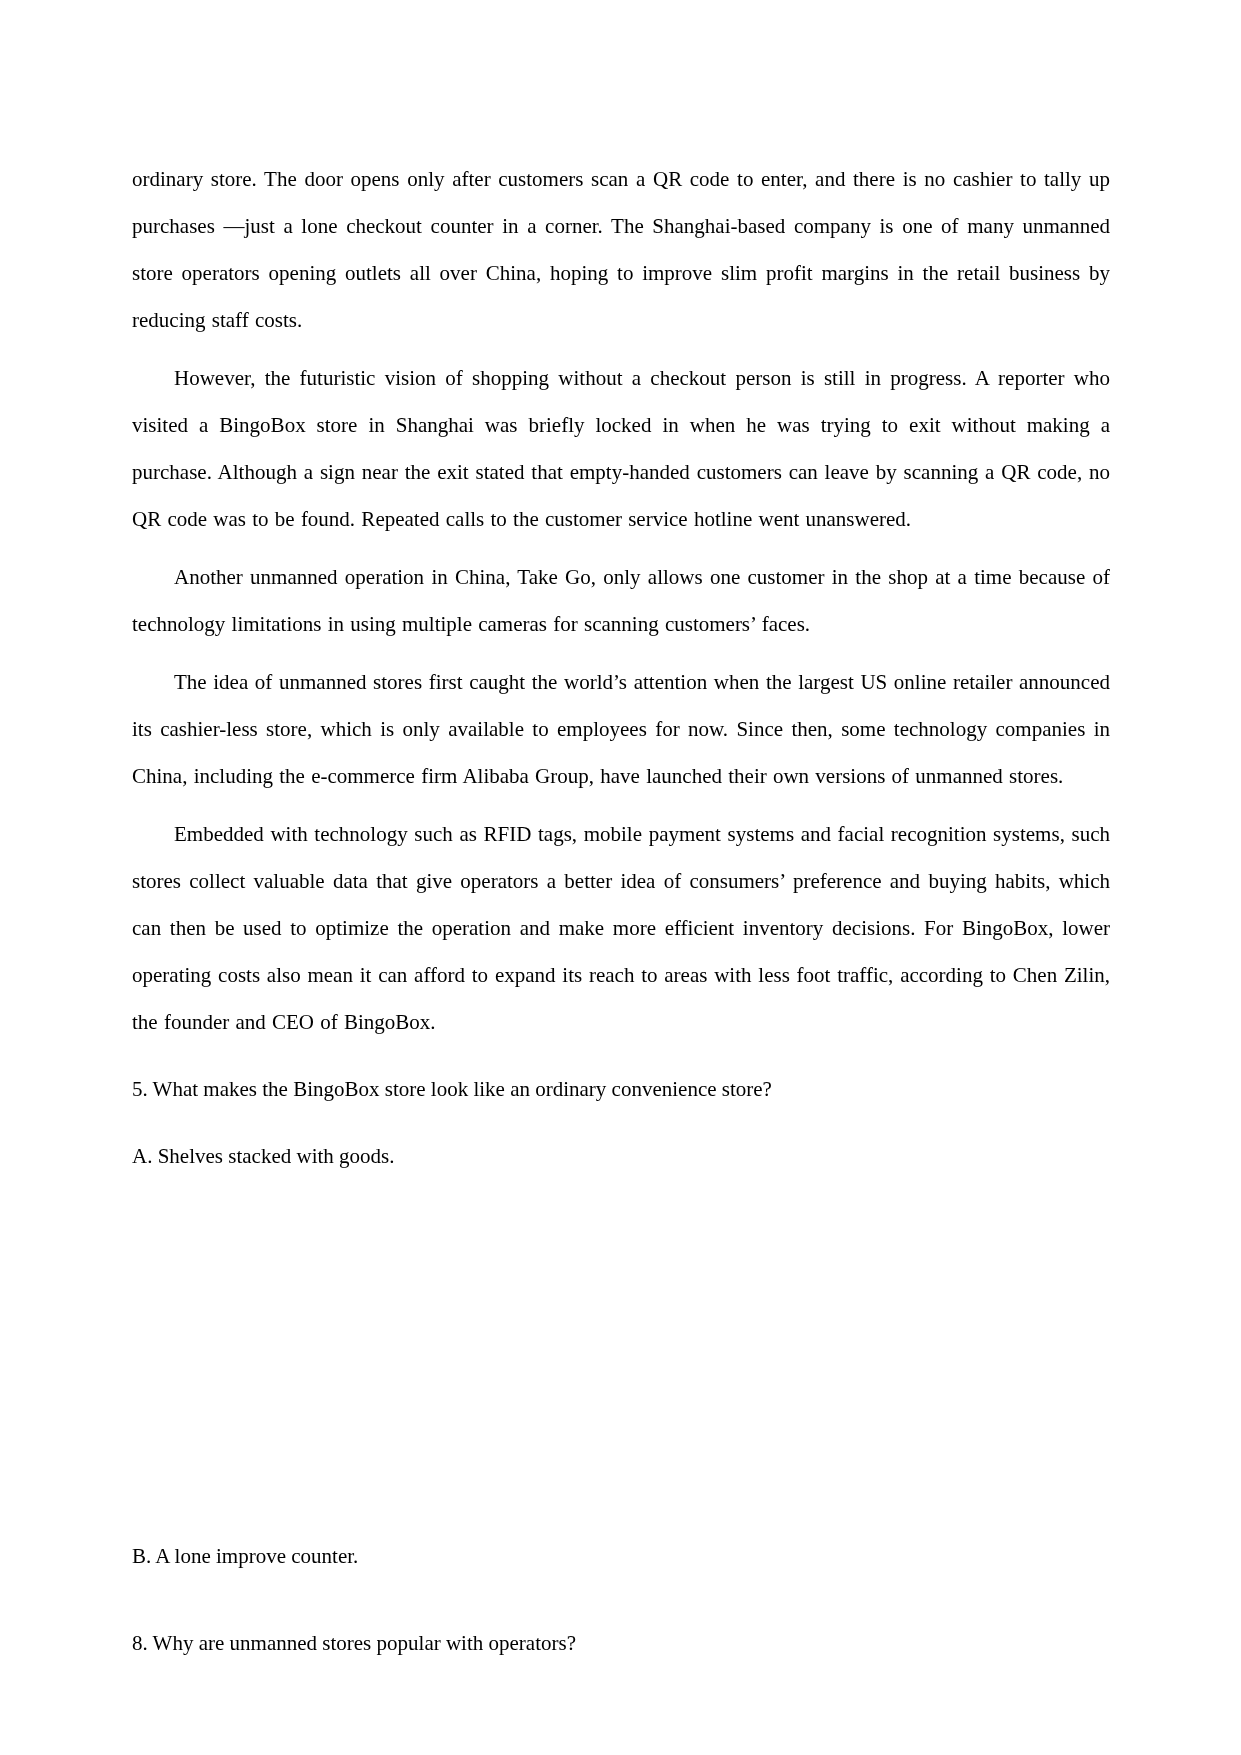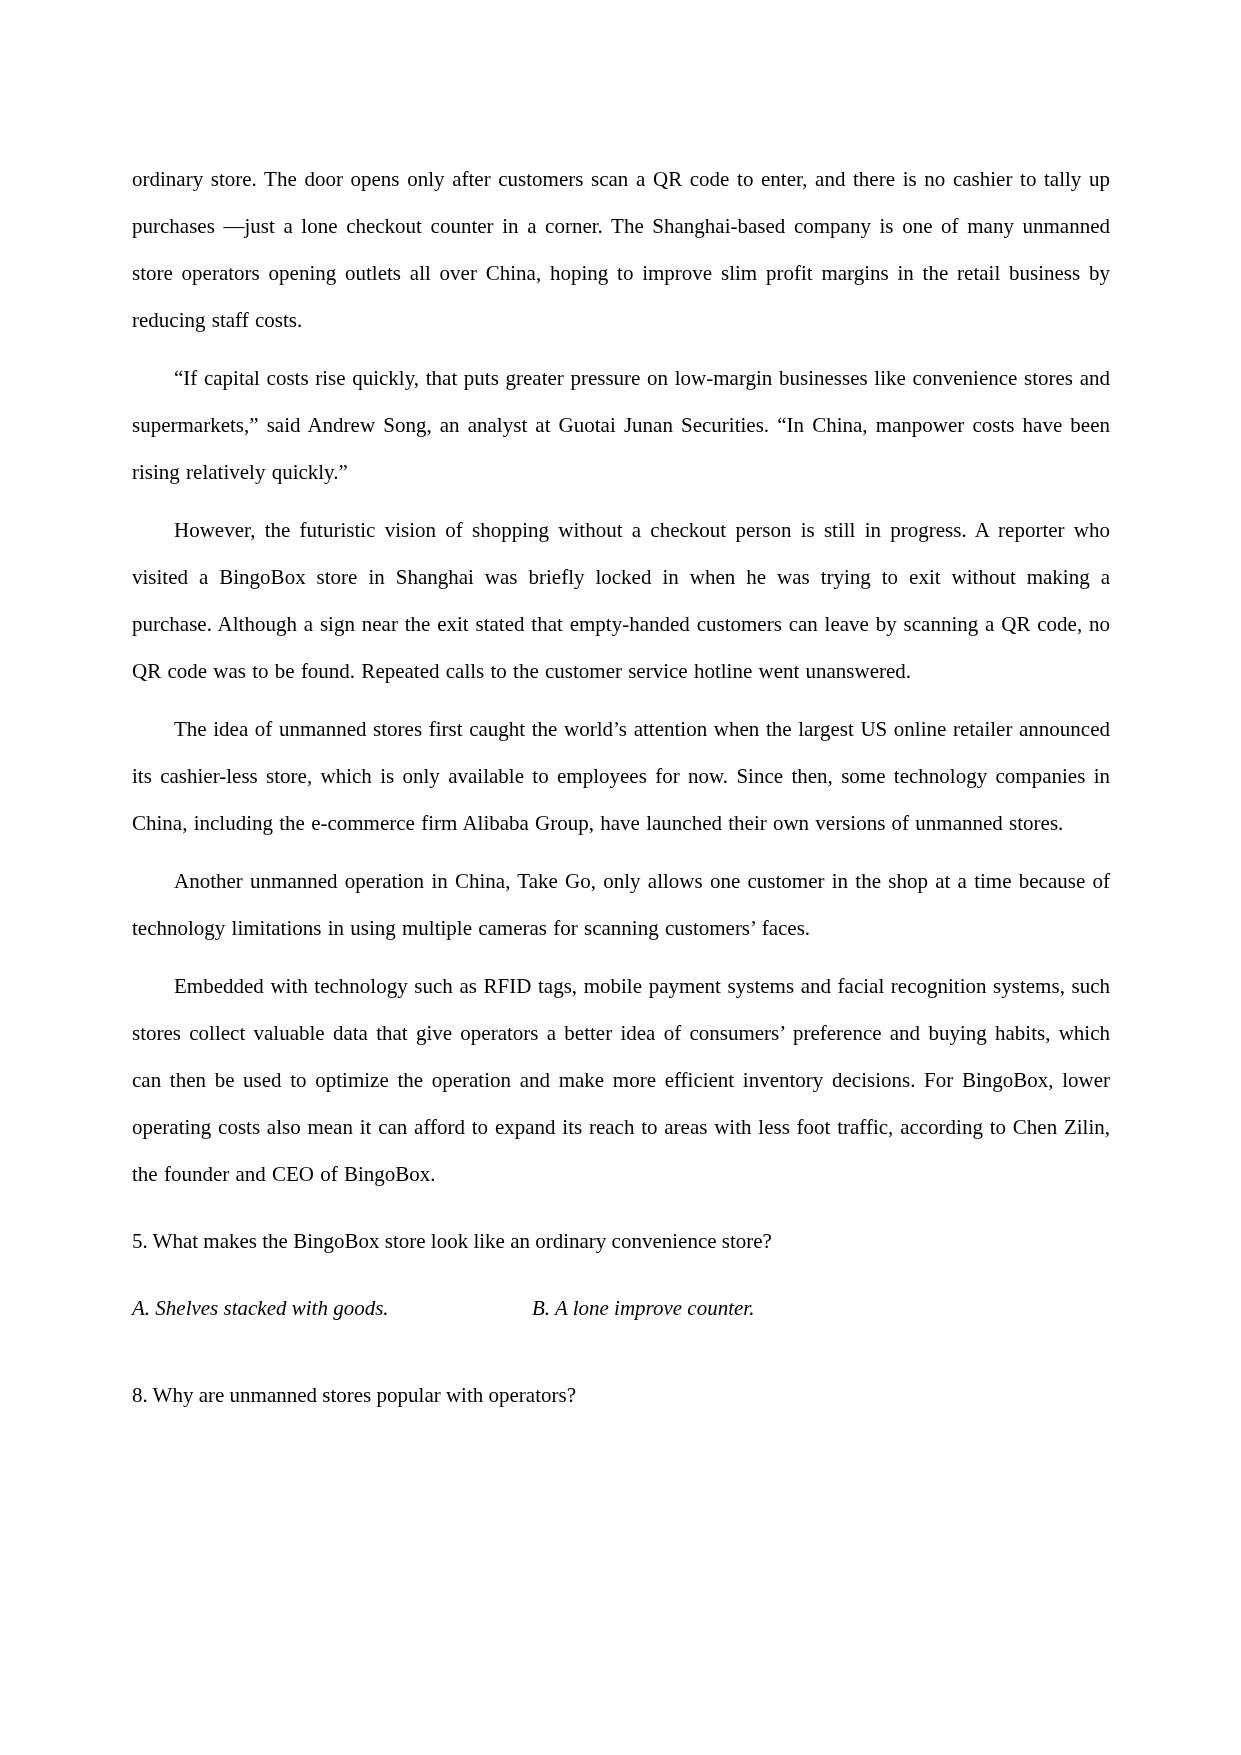--- a/index.html
+++ b/index.html
@@ -34,48 +34,46 @@
     text-indent: 42px;
   }
   .question-line {
     font-size: 21px;
     line-height: 47px;
     margin: 20px 0 0 0;
     text-align: left;
   }
   .options-row {
     display: flex;
-    flex-direction: row;
+    flex-direction: column;
     font-size: 21px;
     line-height: 47px;
     margin: 20px 0 0 0;
-    font-style: italic;
   }
   .option-cell-left {
     width: 400px;
     flex: 0 0 400px;
   }
   .option-cell-right {
     flex: 1 1 auto;
   }
 </style>
 </head>
 <body>
 
 <div class="page">
 
   <p class="para">ordinary store. The door opens only after customers scan a QR code to enter, and there is no cashier to tally up purchases —just a lone checkout counter in a corner. The Shanghai-based company is one of many unmanned store operators opening outlets all over China, hoping to improve slim profit margins in the retail business by reducing staff costs.</p>
 
-  <p class="para indent">“If capital costs rise quickly, that puts greater pressure on low-margin businesses like convenience stores and supermarkets,” said Andrew Song, an analyst at Guotai Junan Securities. “In China, manpower costs have been rising relatively quickly.”</p>
 
   <p class="para indent">However, the futuristic vision of shopping without a checkout person is still in progress. A reporter who visited a BingoBox store in Shanghai was briefly locked in when he was trying to exit without making a purchase. Although a sign near the exit stated that empty-handed customers can leave by scanning a QR code, no QR code was to be found. Repeated calls to the customer service hotline went unanswered.</p>
 
+  <p class="para indent">Another unmanned operation in China, Take Go, only allows one customer in the shop at a time because of technology limitations in using multiple cameras for scanning customers’ faces.</p>
+
   <p class="para indent">The idea of unmanned stores first caught the world’s attention when the largest US online retailer announced its cashier-less store, which is only available to employees for now. Since then, some technology companies in China, including the e-commerce firm Alibaba Group, have launched their own versions of unmanned stores.</p>
-
-  <p class="para indent">Another unmanned operation in China, Take Go, only allows one customer in the shop at a time because of technology limitations in using multiple cameras for scanning customers’ faces.</p>
 
   <p class="para indent">Embedded with technology such as RFID tags, mobile payment systems and facial recognition systems, such stores collect valuable data that give operators a better idea of consumers’ preference and buying habits, which can then be used to optimize the operation and make more efficient inventory decisions. For BingoBox, lower operating costs also mean it can afford to expand its reach to areas with less foot traffic, according to Chen Zilin, the founder and CEO of BingoBox.</p>
 
   <div class="question-line">5. What makes the BingoBox store look like an ordinary convenience store?</div>
 
   <div class="options-row">
     <span class="option-cell-left">A. Shelves stacked with goods.</span>
     <span class="option-cell-right">B. A lone improve counter.</span>
   </div>
 

